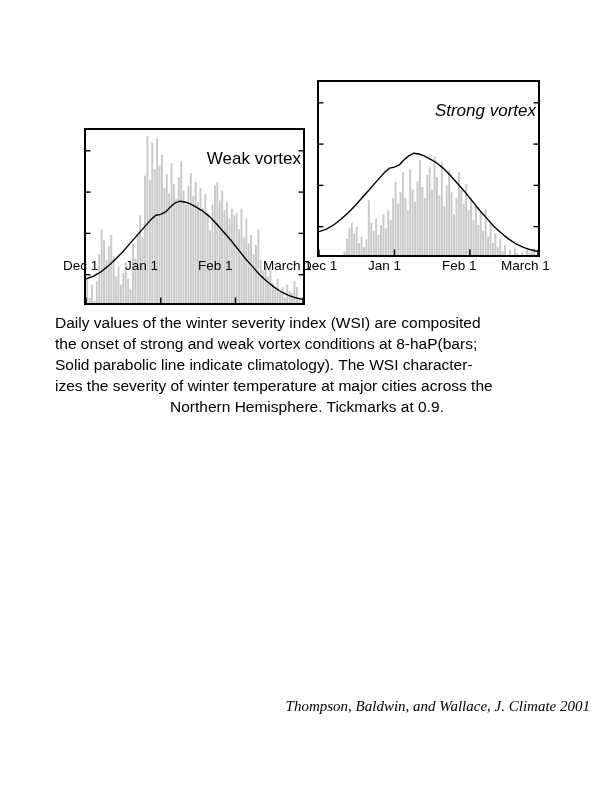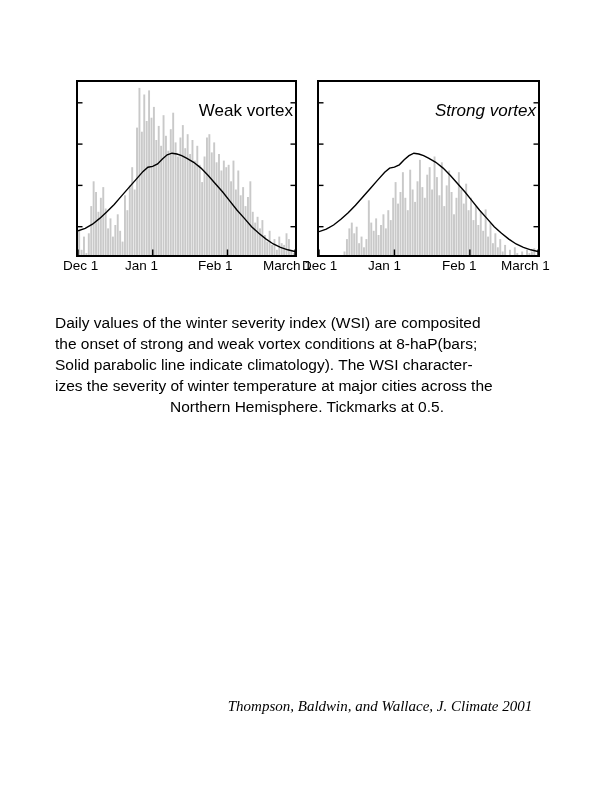--- a/index.html
+++ b/index.html
@@ -1,31 +1,31 @@
 <!DOCTYPE html>
 <html><head>
 <meta charset="utf-8">
 <style>
   html,body{margin:0;padding:0;background:#fff;}
   .page{position:relative;width:612px;height:792px;background:#ffffff;overflow:hidden;
         font-family:"Liberation Sans",sans-serif;color:#000;}
   .panel{position:absolute;top:80px;height:173px;border:2px solid #000;background:#fff;}
-  .panel-left{left:76px;width:217px;}
+  .panel-left{left:84px;width:217px;margin-top:48px;}
   .panel-right{left:317px;width:219px;font-style:italic;}
   .panel svg{position:absolute;left:0;top:0;width:100%;height:100%;display:block;}
   .panel-title{position:absolute;top:20px;right:2px;font-size:17px;line-height:17px;
                letter-spacing:0px;white-space:nowrap;}
   .xlabel{position:absolute;top:258px;width:64px;margin-left:-32px;text-align:left;
           font-size:13.5px;white-space:nowrap;}
   .xl0{left:95px;} .xl1{left:157px;} .xl2{left:230px;} .xl3{left:295px;}
   .xr0{left:334px;} .xr1{left:400px;} .xr2{left:474px;} .xr3{left:533px;}
   .caption{position:absolute;left:55px;top:312px;width:504px;font-size:15.5px;line-height:21px;}
   .caption .line{white-space:nowrap;}
   .caption .line.centered{text-align:center;white-space:nowrap;}
-  .citation{position:absolute;left:170px;top:698px;width:420px;text-align:center;
+  .citation{position:absolute;left:170px;top:698px;width:420px;text-align:right;
             font-family:"Liberation Serif",serif;font-style:italic;font-size:15px;}
 </style>
 </head>
 <body>
 
 <div class="page">
 
   <div class="panel panel-left">
     <svg viewBox="0 0 217 173" preserveAspectRatio="none">
         <rect x="0.20" width="1.91" y="148.8" height="24.2" fill="#c9c9c9"></rect>
@@ -237,18 +237,18 @@
   <span class="xlabel xr0">Dec 1</span>
   <span class="xlabel xr1">Jan 1</span>
   <span class="xlabel xr2">Feb 1</span>
   <span class="xlabel xr3">March 1</span>
 
   <div class="caption">
     <div class="line">Daily values of the winter severity index (WSI) are composited</div>
     <div class="line">the onset of strong and weak vortex conditions at 8-haP(bars;</div>
     <div class="line">Solid parabolic line indicate climatology). The WSI character-</div>
     <div class="line">izes the severity of winter temperature at major cities across the</div>
-    <div class="line centered">Northern Hemisphere. Tickmarks at 0.5.</div>
+    <div class="line centered">Northern Hemisphere. Tickmarks at 0.9.</div>
   </div>
 
   <div class="citation">Thompson, Baldwin, and Wallace, J. Climate 2001</div>
 
 </div>
 
 </body></html>

